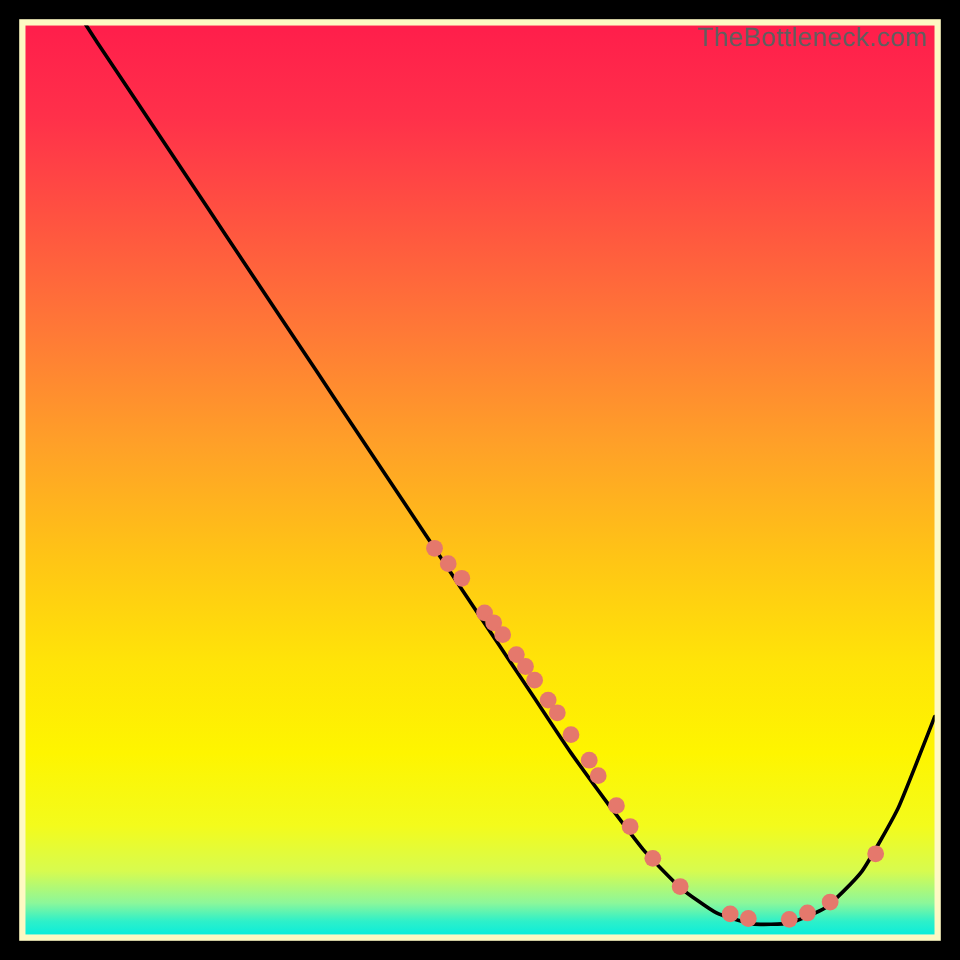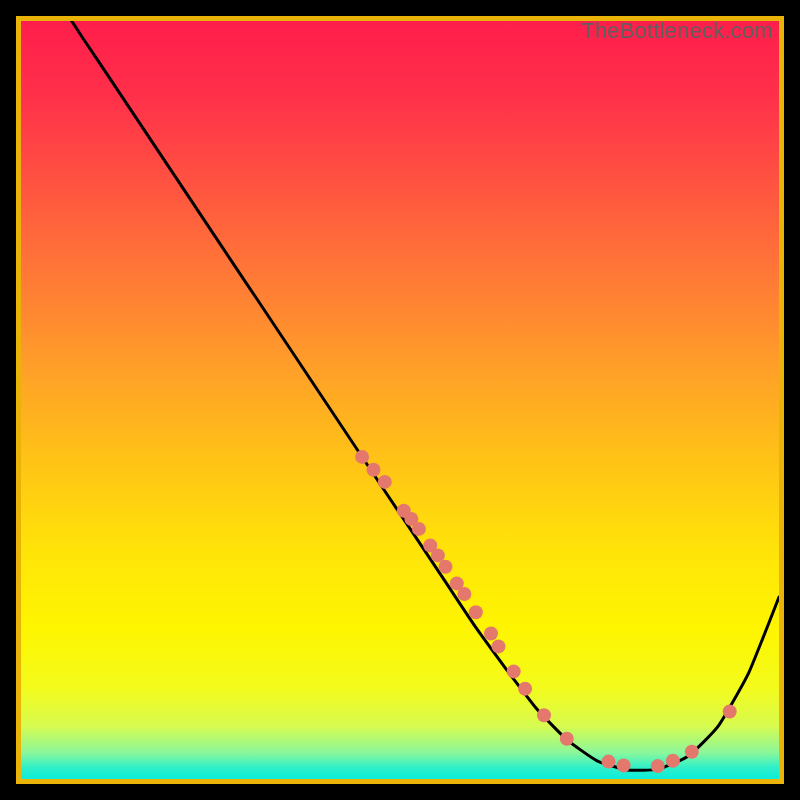--- a/index.html
+++ b/index.html
@@ -10,21 +10,21 @@
     background: #000000;
     overflow: hidden;
     font-family: Arial, Helvetica, sans-serif;
   }
   .frame {
     position: absolute;
     left: 16px;
     top: 16px;
     width: 768px;
     height: 768px;
-    background: #eab308;
+    background: #fef9c3;
   }
   .plot-area {
     position: absolute;
     left: 5px;
     top: 5px;
     width: 758px;
     height: 758px;
     overflow: hidden;
   }
   .watermark {

